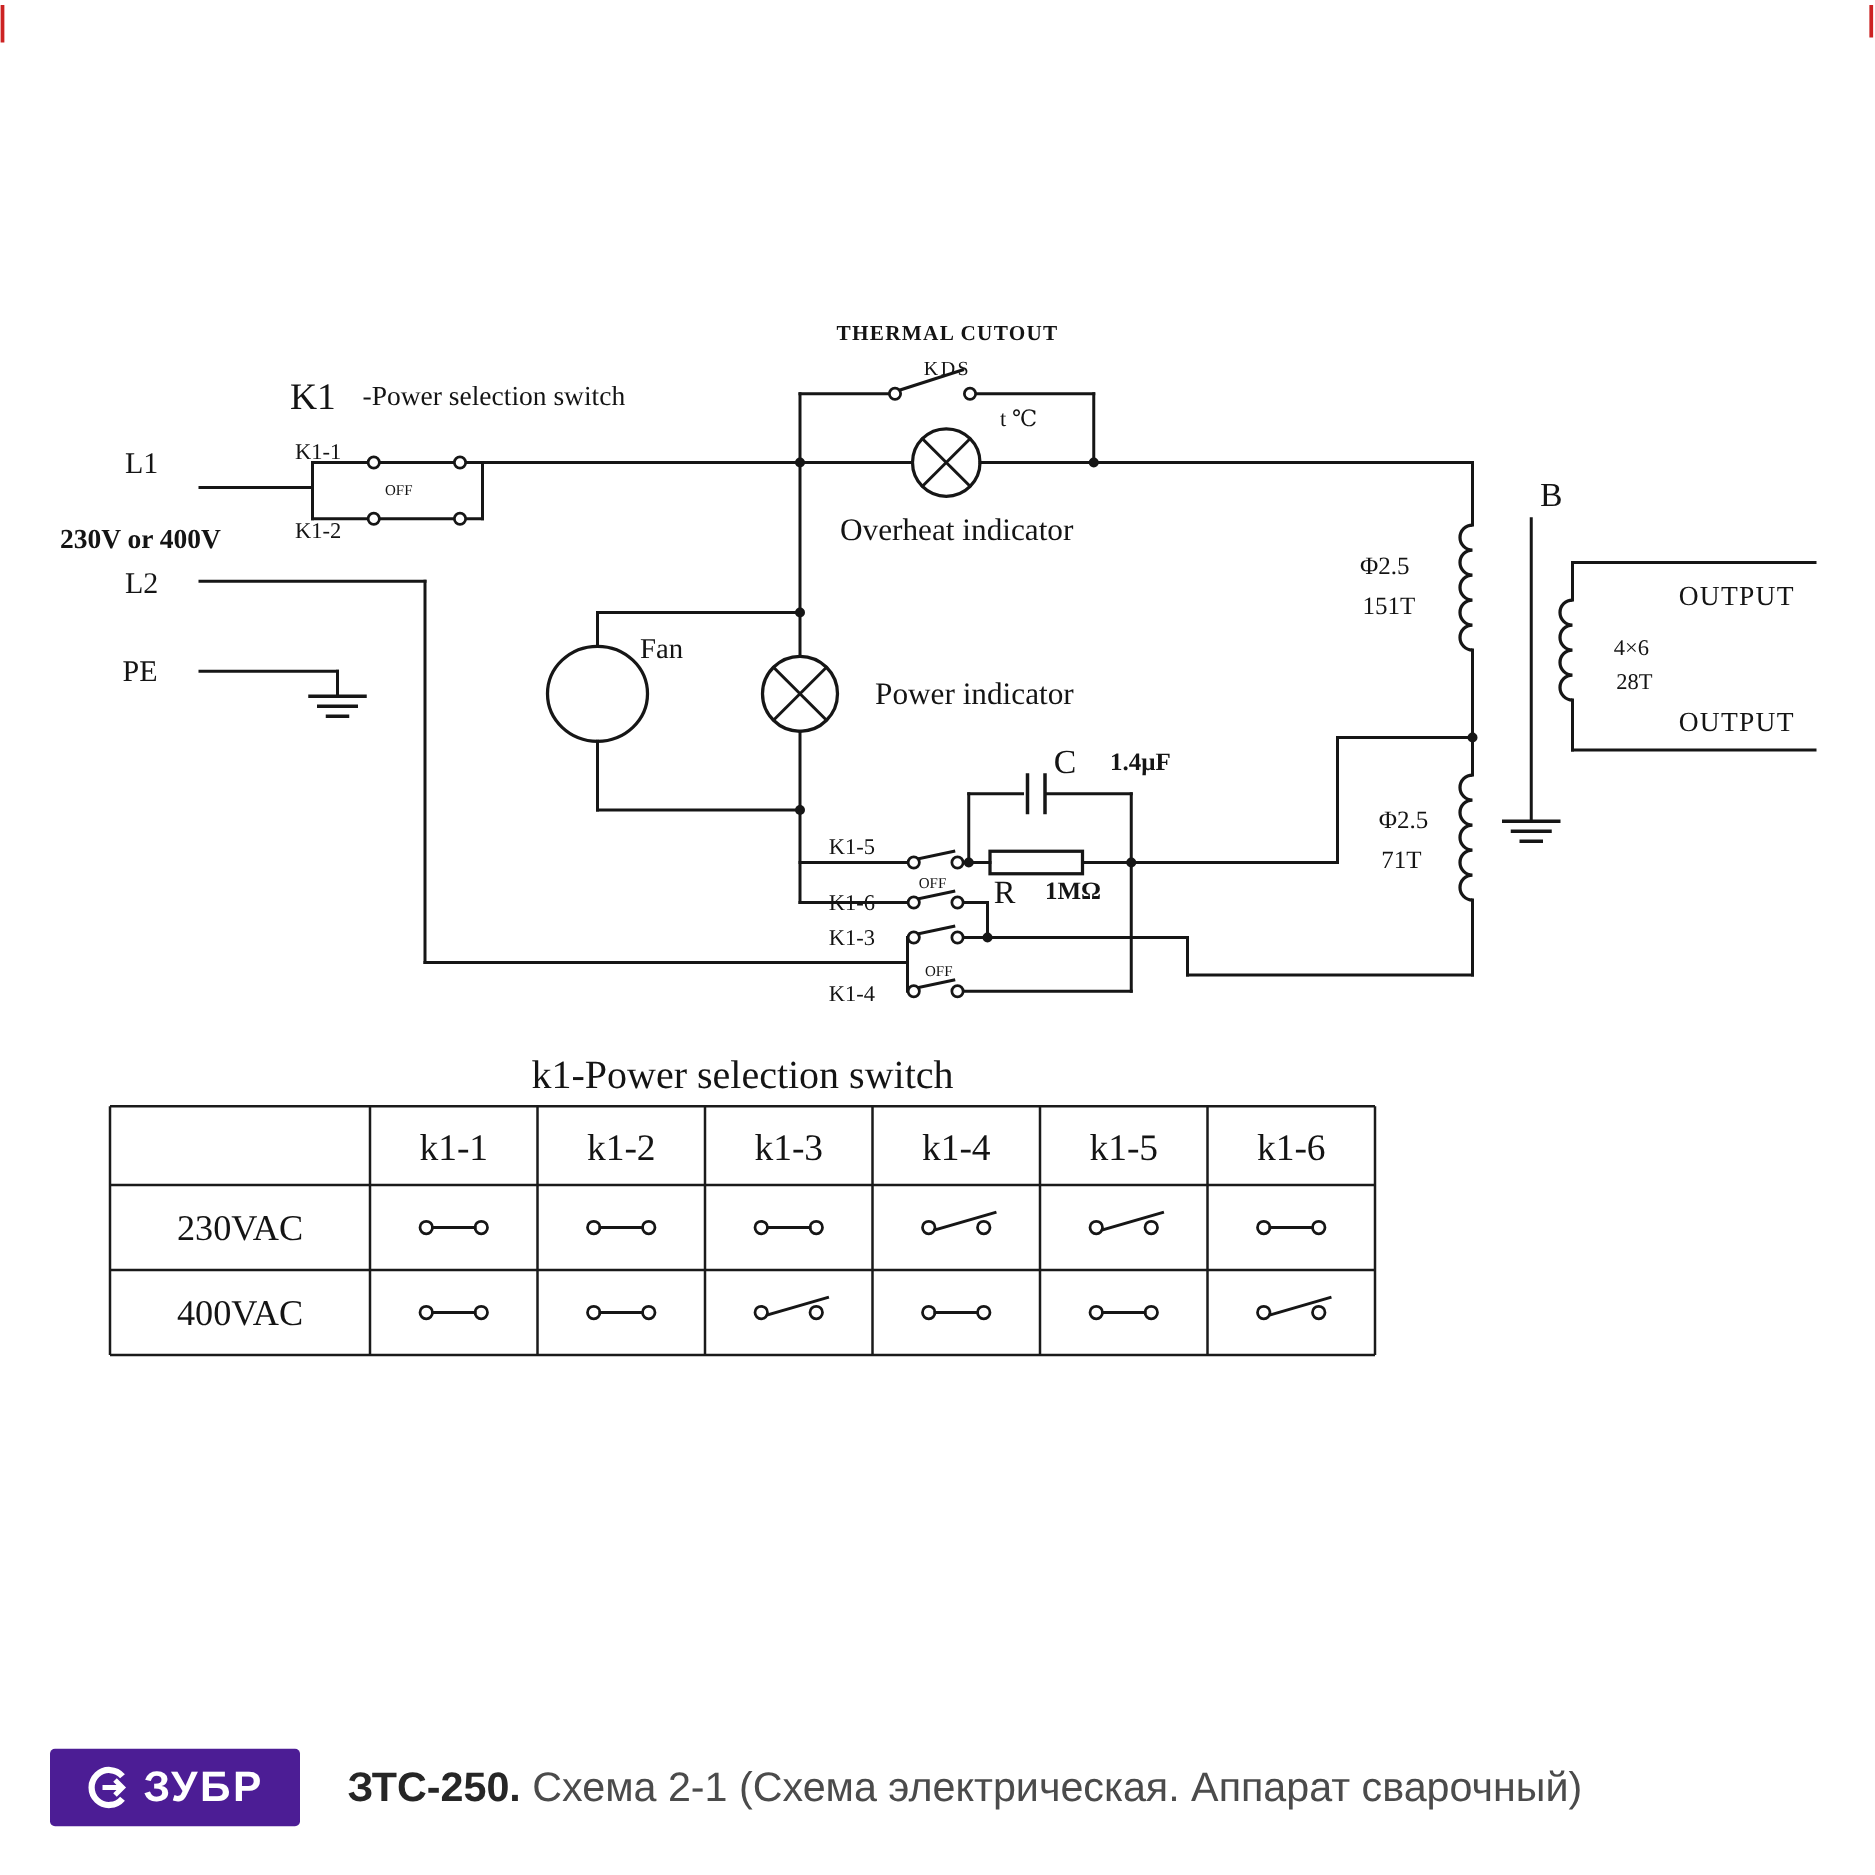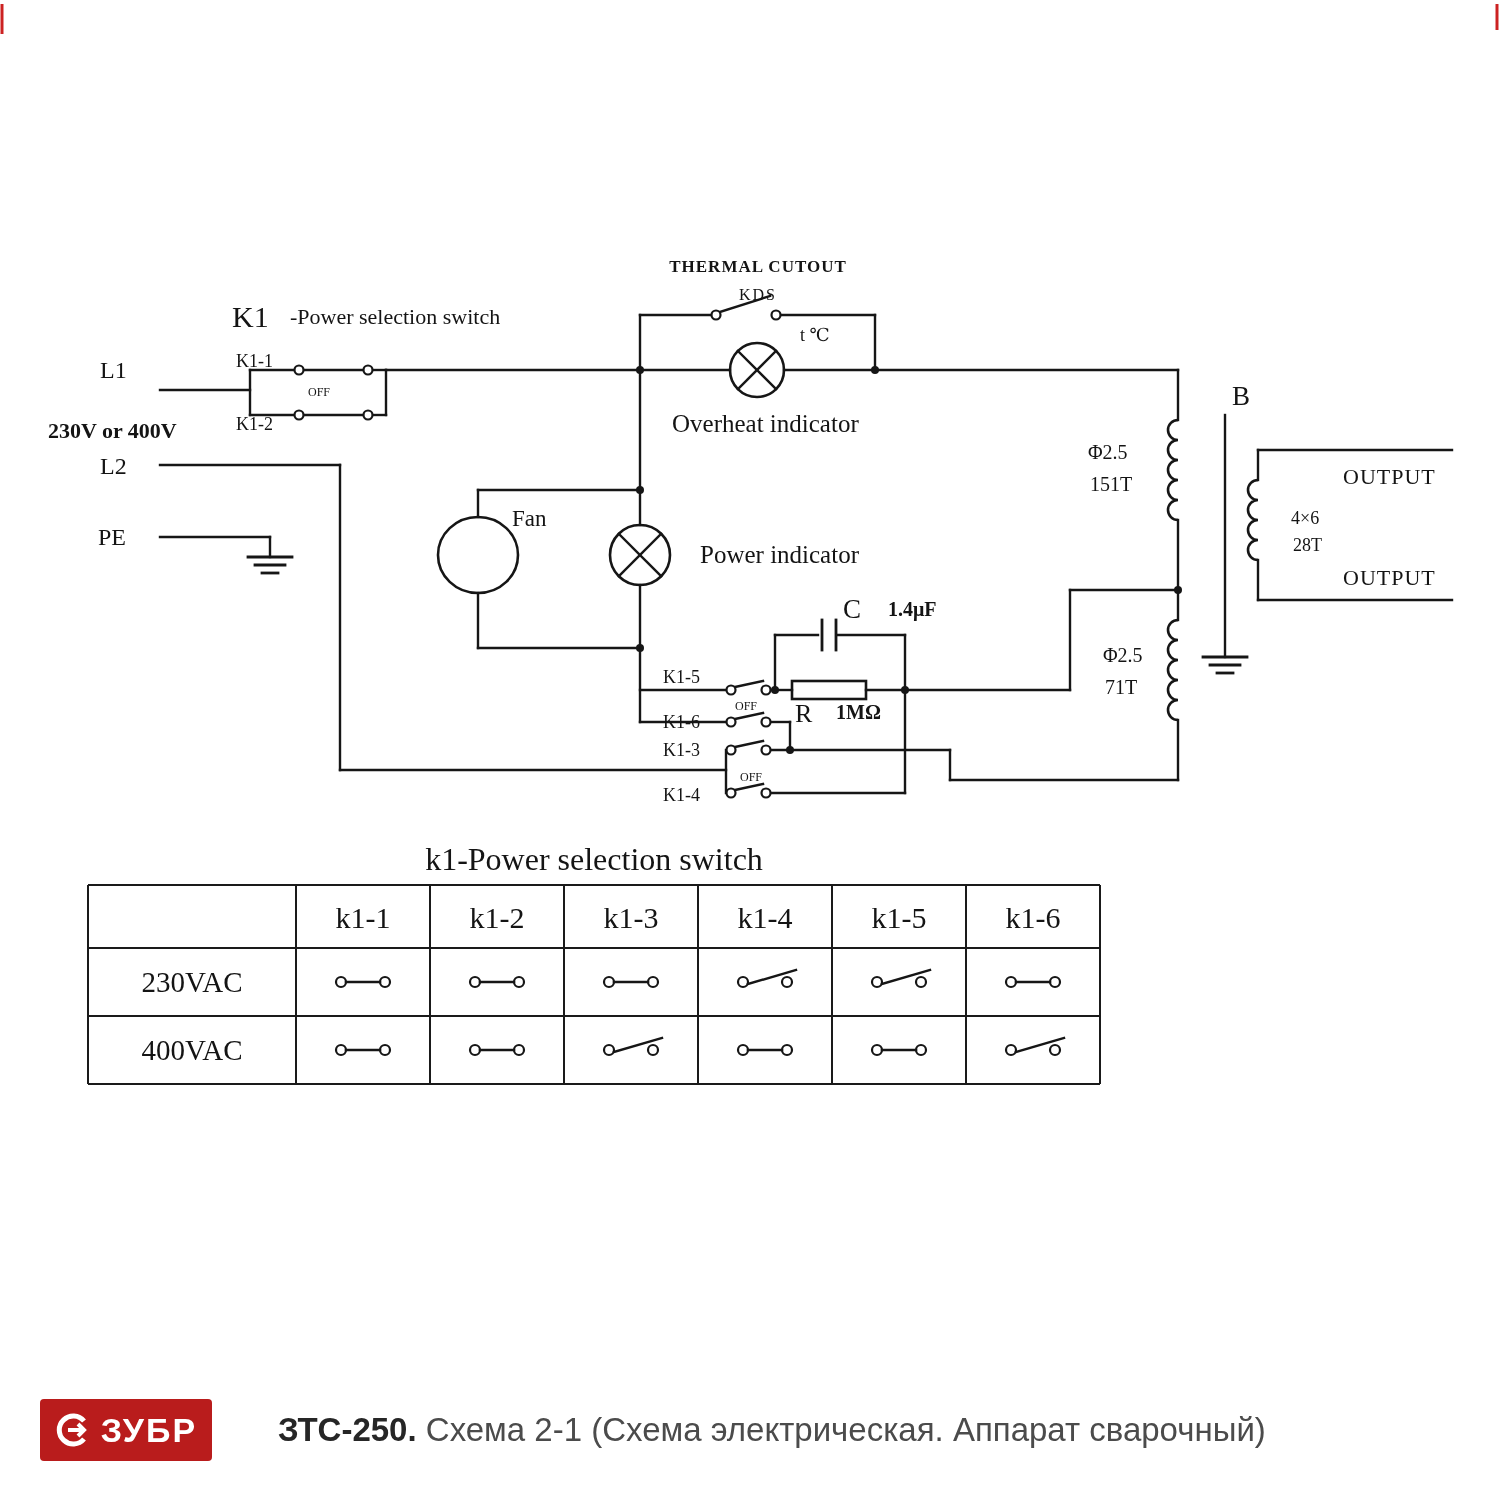--- a/index.html
+++ b/index.html
@@ -7,25 +7,25 @@
         font-family:"Liberation Serif","DejaVu Serif",serif;}
   svg text{font-family:"Liberation Serif","DejaVu Serif",serif;fill:#141414;}
   .wire{stroke:#161616;stroke-width:2.4;fill:none;stroke-linecap:square;}
   .thick{stroke-width:2.8;}
   .contact{fill:#ffffff;stroke:#161616;stroke-width:2.2;}
   .dot{fill:#161616;stroke:none;}
   .comp{fill:none;stroke:#161616;stroke-width:2.6;}
   .grid{stroke:#1a1a1a;stroke-width:2;fill:none;}
   .footer{position:absolute;left:40px;top:1398px;height:64px;display:flex;align-items:center;gap:38px;
           font-family:"Liberation Sans","DejaVu Sans",sans-serif;}
-  .logo-box{width:172px;height:62px;background:#b91c1c;border-radius:4px;display:flex;
+  .logo-box{width:200px;height:62px;background:#4c1d95;border-radius:4px;display:flex;
             align-items:center;justify-content:center;gap:10px;}
   .logo-text{color:#ffffff;font-weight:bold;font-size:34px;letter-spacing:2px;}
   .caption{font-size:33px;color:#4b4b4b;}
-  .caption .model{font-weight:bold;color:#262626;margin-left:28px;}
+  .caption .model{font-weight:bold;color:#262626;}
 </style>
 </head>
 <body>
 
 <div class="page">
 
 <svg width="1500" height="1380" viewBox="0 0 1500 1380">
 
   <g stroke="#cc2222" stroke-width="3">
     <line x1="2" y1="4" x2="2" y2="34"></line>

